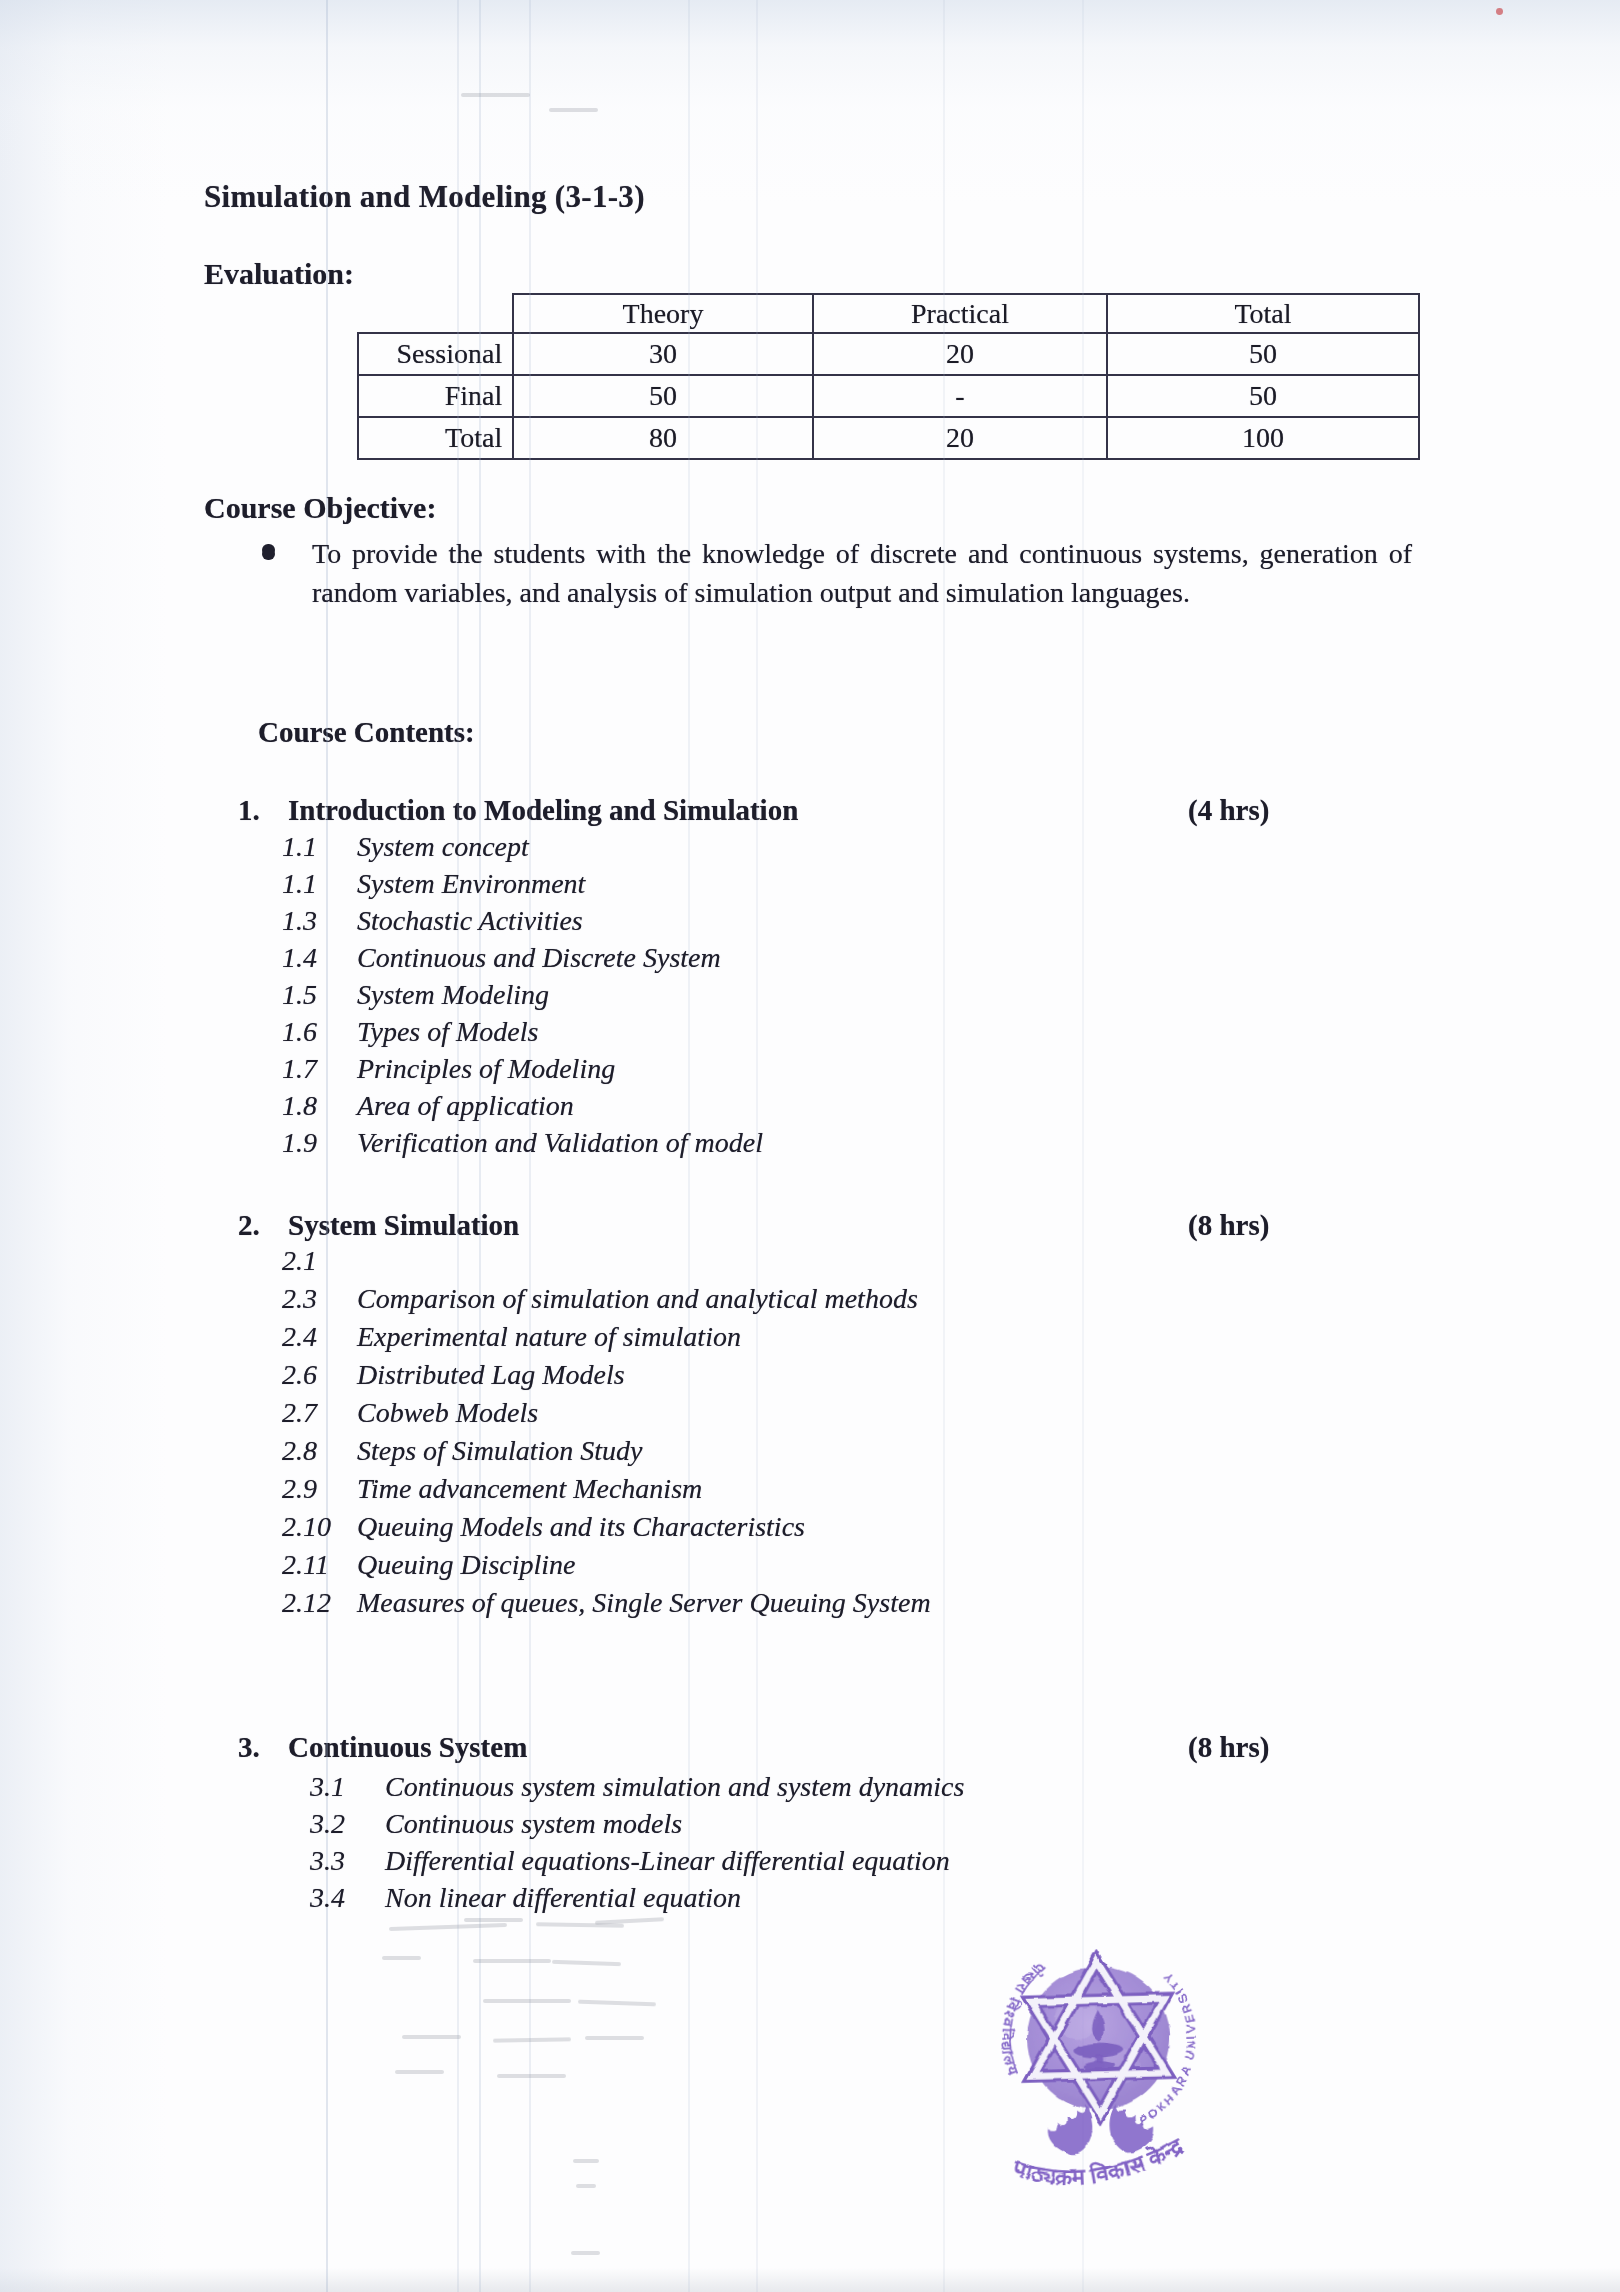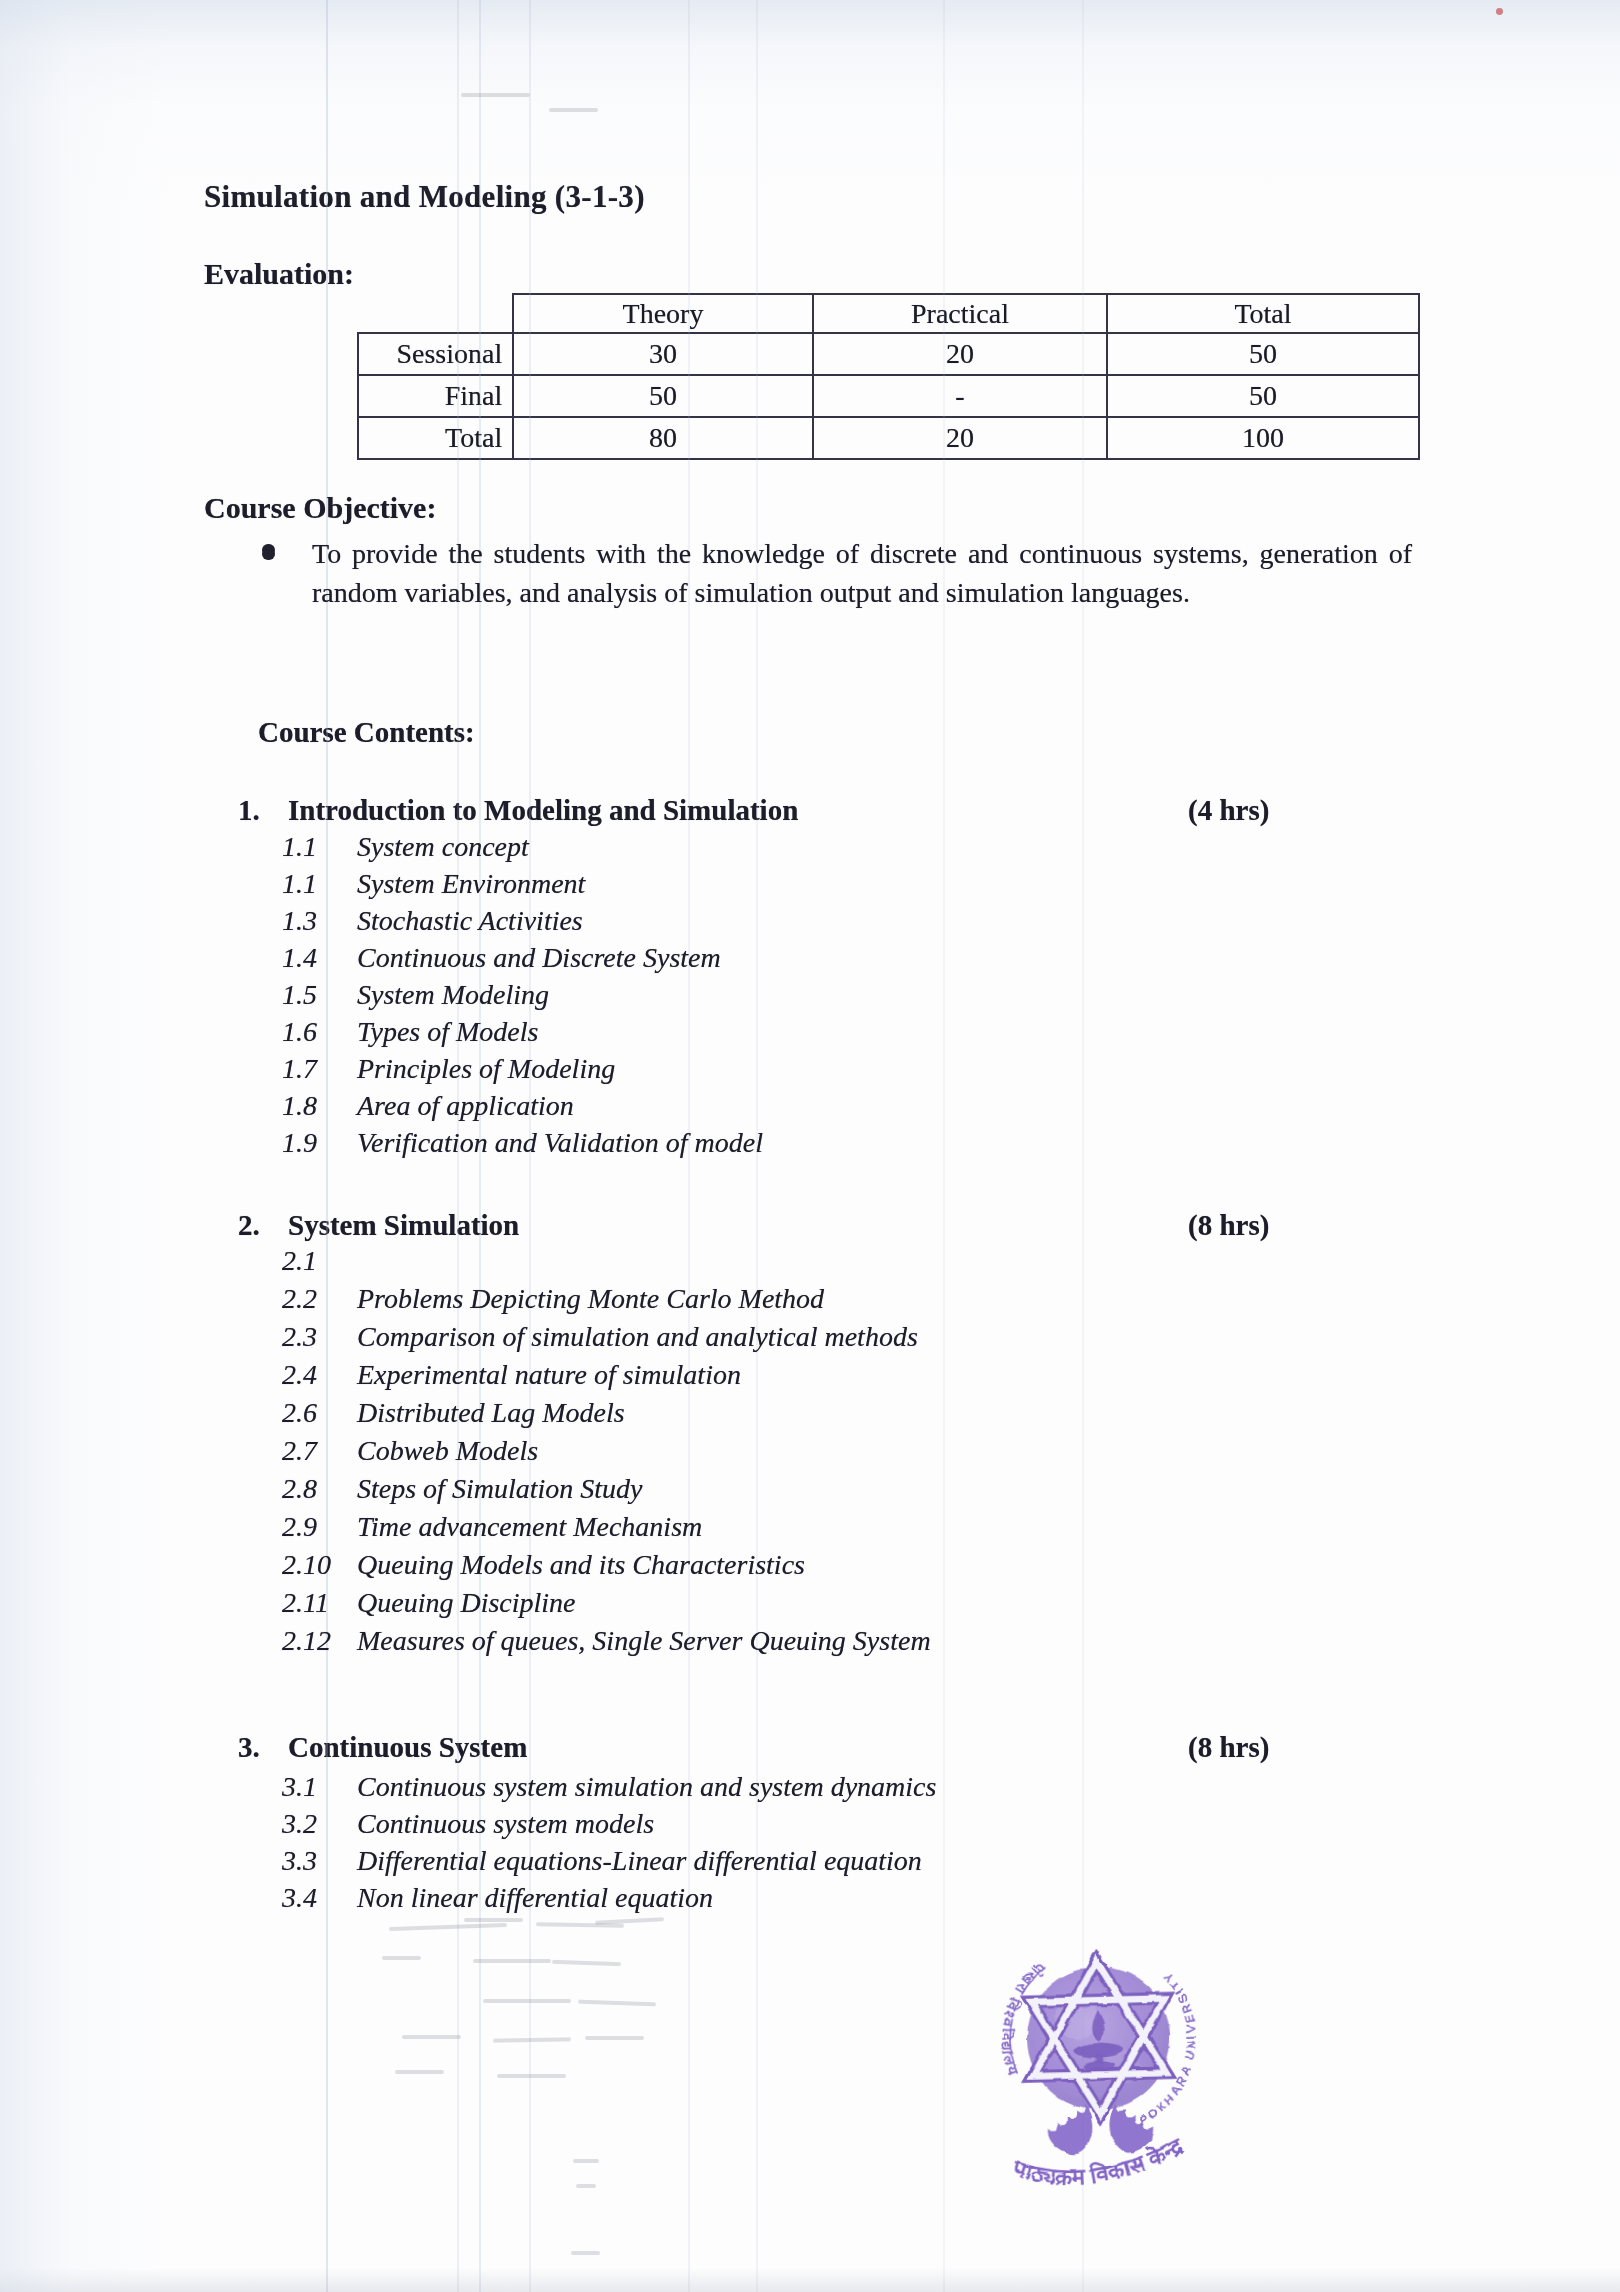--- a/index.html
+++ b/index.html
@@ -189,24 +189,20 @@
 
   <div class="sec-head" style="top:1209px;">
     <span class="sec-num">2.</span><span>System Simulation</span>
     <span class="sec-hrs">(8 hrs)</span>
   </div>
   <div class="sec-items items-2" style="top:1242px;">
     <div class="ci">
         <span class="ci-num">2.1</span>
       </div>
     <div class="ci">
-        <span class="ci-num">2.2</span>
-        <span>Problems Depicting Monte Carlo Method</span>
-      </div>
-    <div class="ci">
         <span class="ci-num">2.3</span>
         <span>Comparison of simulation and analytical methods</span>
       </div>
     <div class="ci">
         <span class="ci-num">2.4</span>
         <span>Experimental nature of simulation</span>
       </div>
     <div class="ci">
         <span class="ci-num">2.6</span>
         <span>Distributed Lag Models</span>
@@ -234,21 +230,21 @@
     <div class="ci">
         <span class="ci-num">2.12</span>
         <span>Measures of queues, Single Server Queuing System</span>
       </div>
   </div>
 
   <div class="sec-head" style="top:1731px;">
     <span class="sec-num">3.</span><span>Continuous System</span>
     <span class="sec-hrs">(8 hrs)</span>
   </div>
-  <div class="sec-items items-3" style="top:1768px;">
+  <div class="sec-items items-3" style="top:1768px;margin-left:28px;">
     <div class="ci">
         <span class="ci-num">3.1</span>
         <span>Continuous system simulation and system dynamics</span>
       </div>
     <div class="ci">
         <span class="ci-num">3.2</span>
         <span>Continuous system models</span>
       </div>
     <div class="ci">
         <span class="ci-num">3.3</span>

